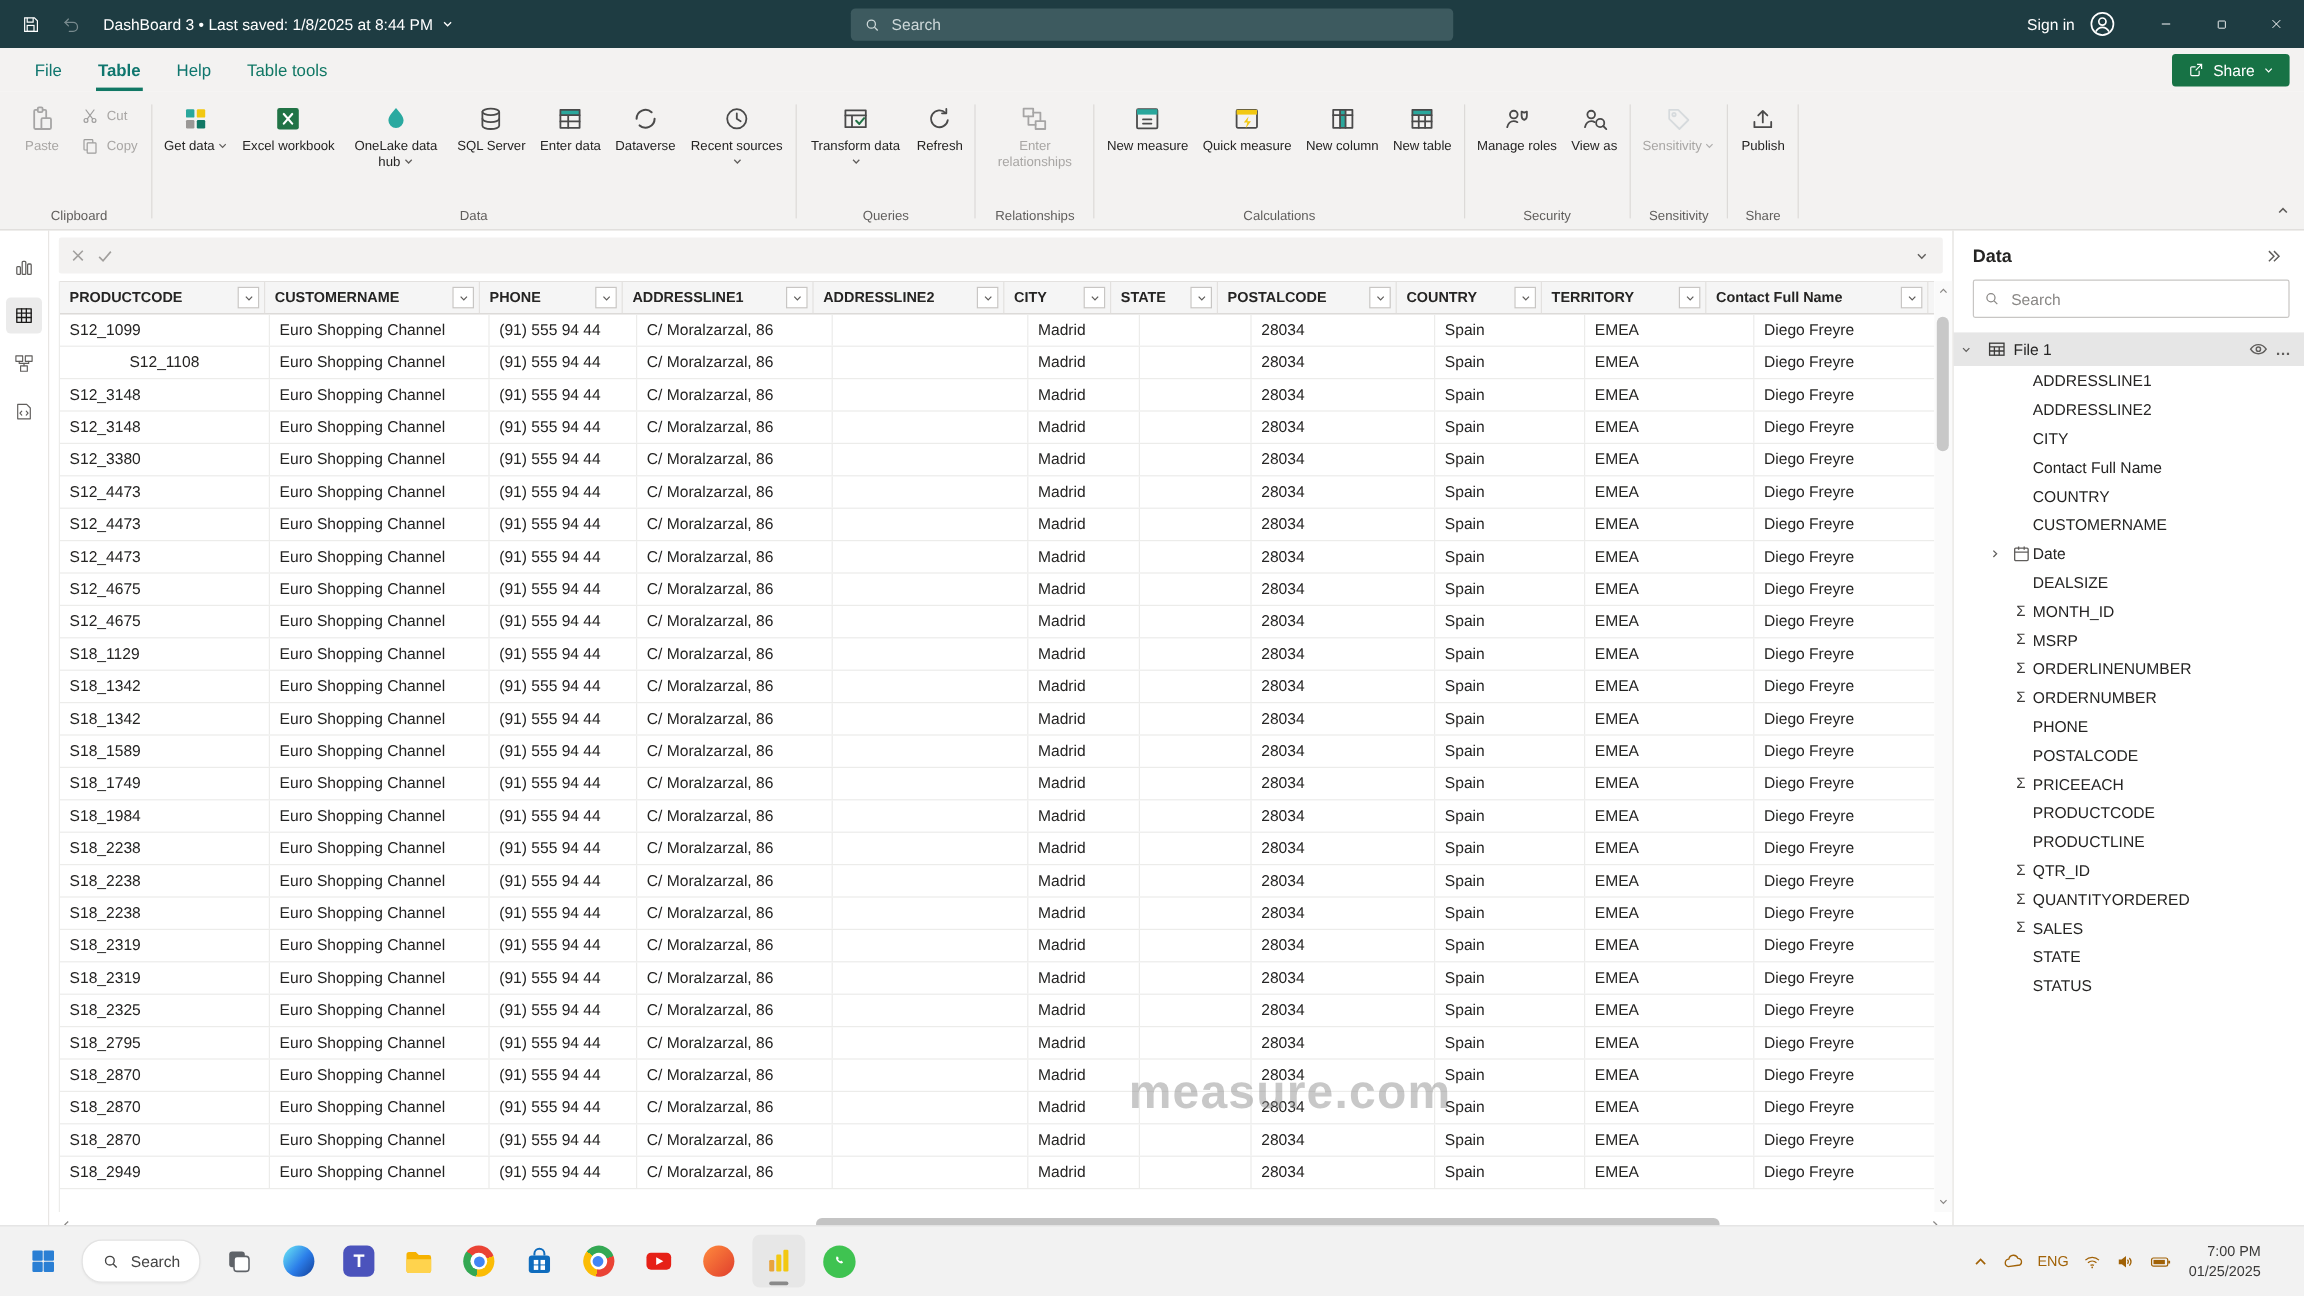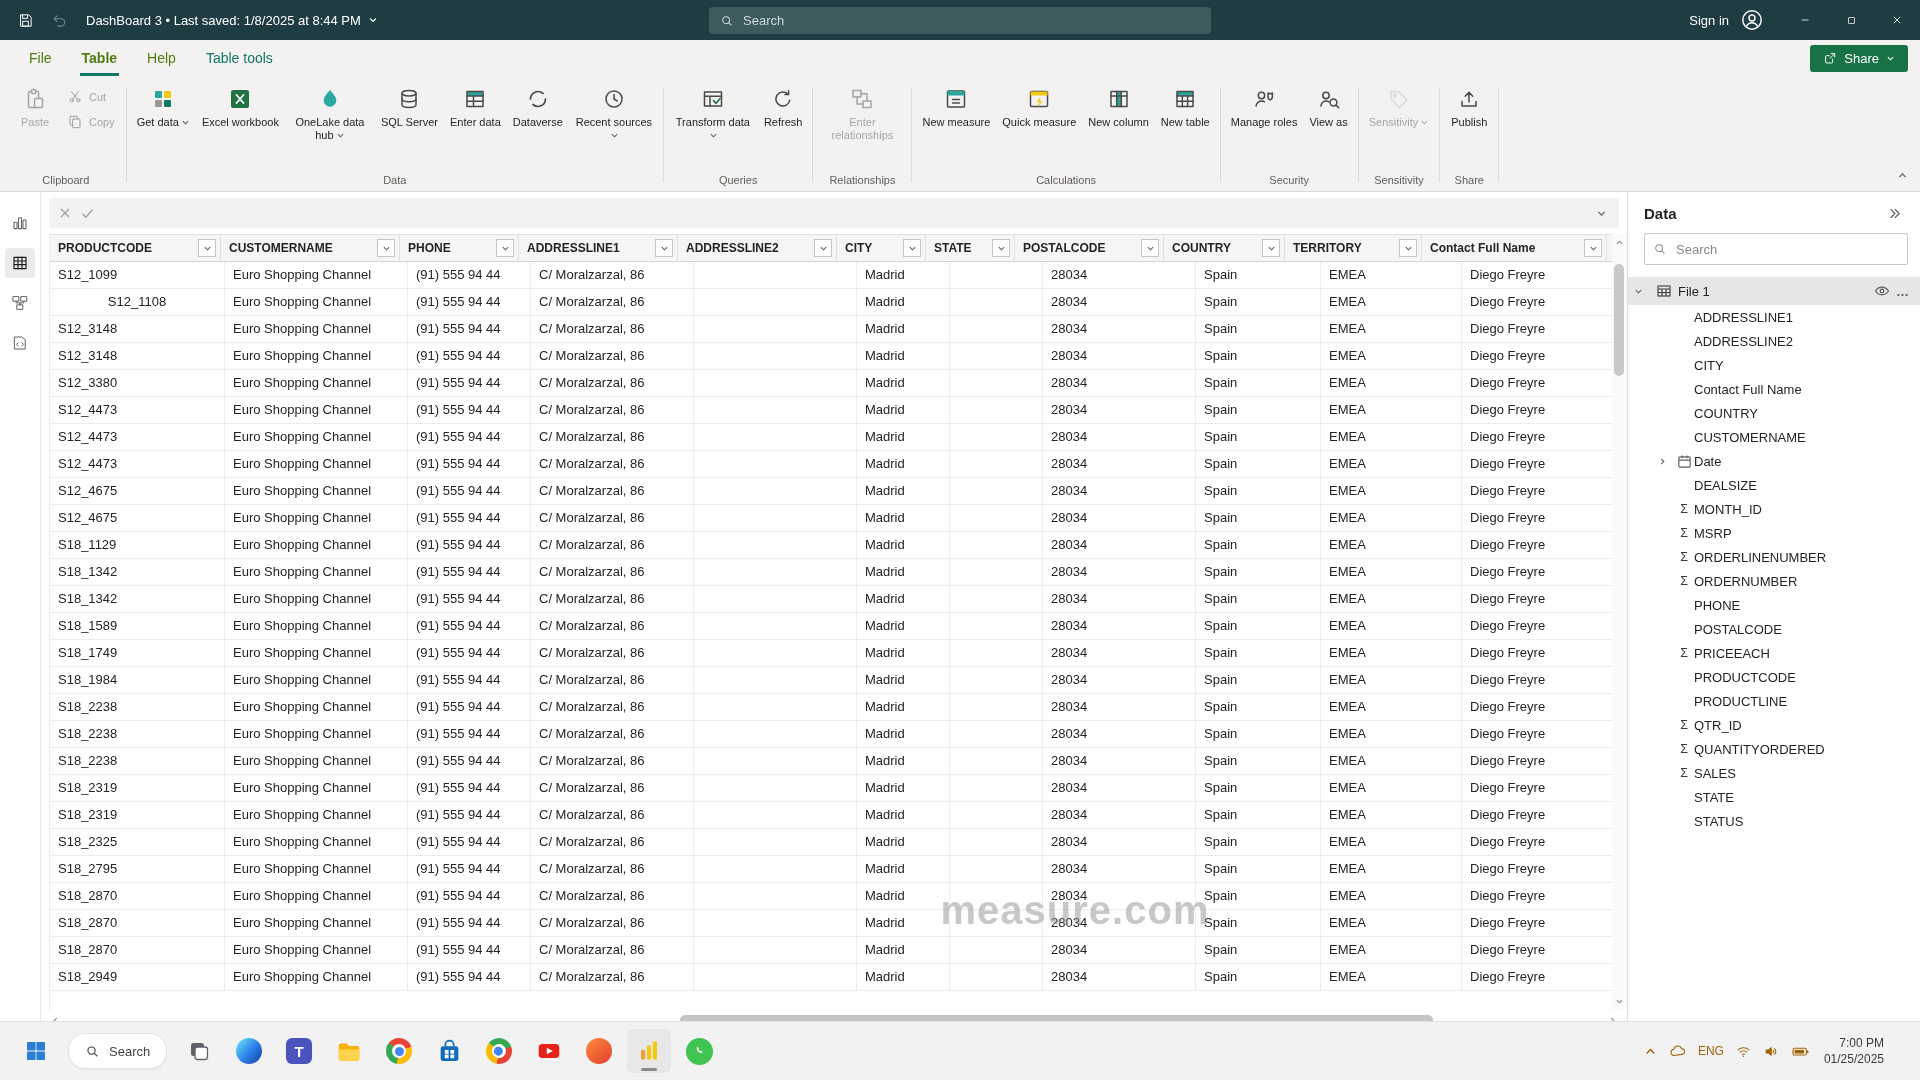--- a/index.html
+++ b/index.html
@@ -16,21 +16,21 @@
   .tb-search{position:absolute;left:50%;transform:translateX(-50%);top:7px;width:480px;height:27px;background:#3d5a5f;
              border-radius:4px;display:flex;align-items:center;gap:9px;padding:0 11px;color:#cdd8d9;font-size:13px;}
   .tb-right{margin-left:auto;display:flex;align-items:center;height:100%;}
   .tb-signin{font-size:13px;margin-right:9px;color:#fff;}
   .tb-avatar{width:28px;height:28px;margin-right:16px;display:flex;align-items:center;justify-content:center;}
   .win-btn{width:46px;height:100%;display:flex;align-items:center;justify-content:center;background:transparent;border:none;color:#fff;}
 
   
   .menubar{height:36px;background:#f3f2f1;display:flex;align-items:stretch;padding:0 12px 0 14px;}
   .tabs{display:flex;align-items:stretch;}
-  .tab{padding:0 15px;font-size:14px;display:flex;align-items:center;position:relative;color:#4d7c0f;}
+  .tab{padding:0 15px;font-size:14px;display:flex;align-items:center;position:relative;color:#0f766e;}
   .tab.active{font-weight:bold;}
   .tab.active::after{content:'';position:absolute;left:13px;right:13px;bottom:0;height:3px;background:#117865;}
   .tab.contextual{color:#117865;}
   .share-btn{margin-left:auto;align-self:center;height:27px;background:#177245;color:#fff;border:none;border-radius:3px;
              display:flex;align-items:center;gap:7px;padding:0 13px;font-size:13px;}
 
   
   .ribbon{height:111px;background:#f3f2f1;border-bottom:1px solid #dcdad8;display:flex;align-items:stretch;padding:4px 8px 0 8px;position:relative;}
   .rgroup{display:flex;flex-direction:column;align-items:center;padding:0 3px;}
   .rbtns{flex:1;display:flex;align-items:flex-start;gap:2px;}

